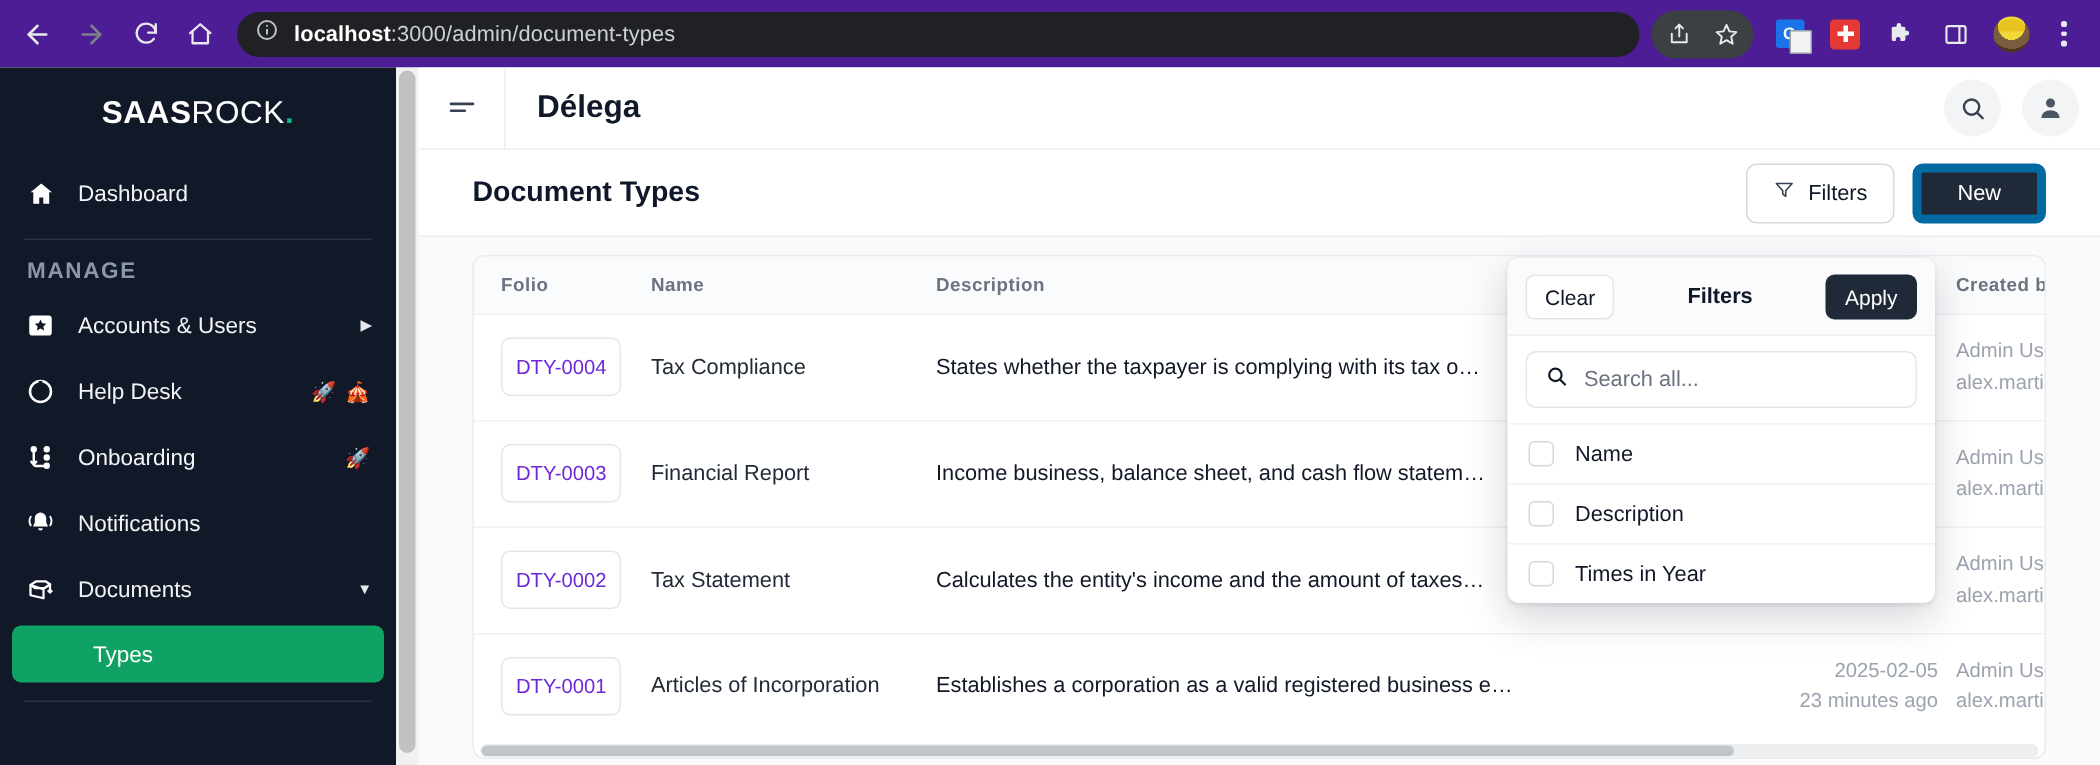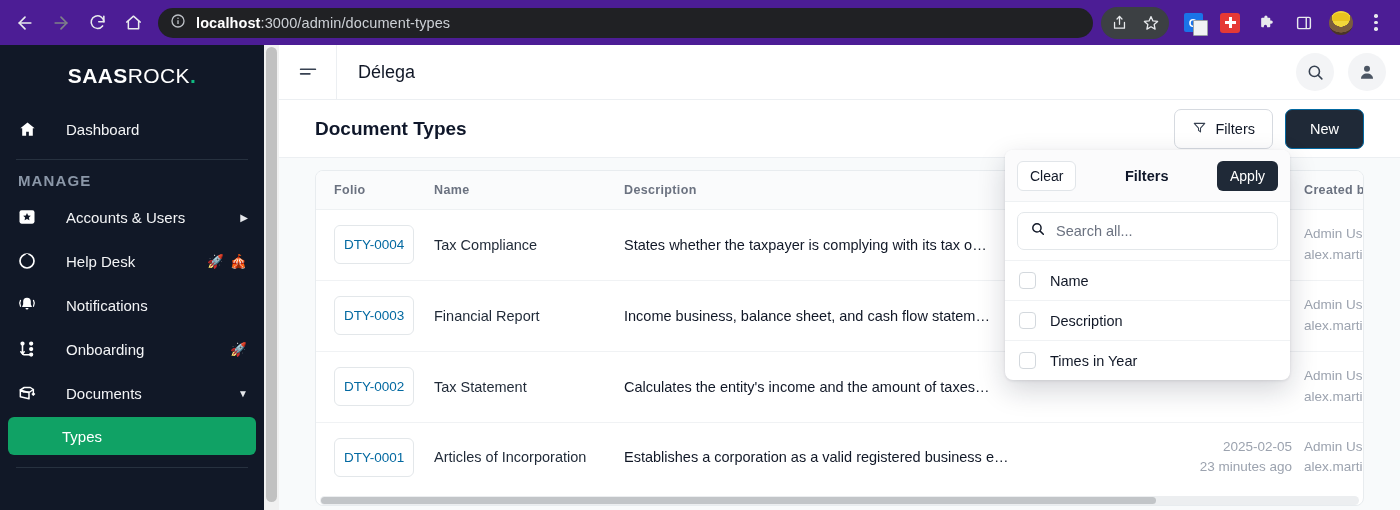--- a/index.html
+++ b/index.html
@@ -83,21 +83,21 @@
   }
   .brand {
     height: 62px; display: flex; align-items: center; justify-content: center;
     font-size: 21px; letter-spacing: .4px;
   }
   .brand .b1 { font-weight: 800; color: #fff; }
   .brand .b2 { font-weight: 400; color: #fff; }
   .brand .dot { color: #10b981; font-weight: 800; }
   .nav-item {
     display: flex; align-items: center; height: 44px; padding: 0 16px;
-    color: #f3f4f6; font-size: 15px; gap: 28px; cursor: pointer;
+    color: #f3f4f6; font-size: 15px; gap: 14px; cursor: pointer;
   }
   .nav-item .ic { width: 22px; display:flex; align-items:center; justify-content:center; flex:0 0 auto; }
   .nav-item .lbl { flex: 1 1 auto; white-space: nowrap; }
   .nav-item .emo { font-size: 13.5px; letter-spacing: 1px; }
   .nav-item .arrow { font-size: 10px; color: #e5e7eb; }
   .divider { height: 1px; background: #27313f; margin: 8px 16px; }
   .sec-label {
     padding: 4px 18px 6px; font-size: 15px; letter-spacing: 1.1px;
     color: #8b97a8; font-weight: 700;
   }
@@ -121,38 +121,38 @@
     background: #f8fafb; overflow: hidden;
   }
   .topbar {
     height: 55px; background: #fff; border-bottom: 1px solid #eceff2;
     display: flex; align-items: center;
   }
   .hamb-wrap {
     width: 58px; height: 55px; display: flex; align-items: center; justify-content: center;
     border-right: 1px solid #eceff2; cursor: pointer;
   }
-  .page-name { font-size: 18px; font-weight: 400; color: #111827; margin-left: 21px; }
+  .page-name { font-size: 21px; font-weight: 700; color: #111827; margin-left: 21px; }
   .topbar-spacer { flex: 1 1 auto; }
   .round-btn {
     width: 38px; height: 38px; border-radius: 50%; background: #f3f4f6;
     display: flex; align-items: center; justify-content: center;
     margin-right: 14px; cursor: pointer;
   }
   .title-row {
     height: 58px; background: #fff; display: flex; align-items: center;
     padding: 0 36px 0 36px; border-bottom: 1px solid #eceff2;
   }
   .title-row h1 { font-size: 19px; font-weight: 700; color: #0f172a; }
   .btn {
     font-size: 14.5px; border-radius: 7px; display: inline-flex; align-items: center;
     justify-content: center; cursor: pointer; height: 40px; padding: 0 17px;
   }
   .btn-outline { background: #fff; border: 1px solid #d6dae0; color: #111827; gap: 9px; }
-  .btn-dark { background: #1f2937; color: #fff; border: 1px solid #0369a1; padding: 0 24px; }
+  .btn-dark { background: #1f2937; color: #fff; border: 6px solid #0369a1; padding: 0 24px; }
 
   .card-area { padding: 12px 36px 0 36px; }
   .table-card {
     background: #fff; border: 1px solid #e8ecef; border-radius: 8px; overflow: hidden;
   }
   table { width: 100%; border-collapse: collapse; table-layout: fixed; }
   thead th {
     background: #fafbfc; text-align: left; font-size: 12.5px; font-weight: 700;
     color: #6b7280; letter-spacing: .35px; padding: 12px 0 12px 0; height: 38px;
     border-bottom: 1px solid #eef1f3; white-space: nowrap;
@@ -163,38 +163,38 @@
     vertical-align: middle;
   }
   tbody tr:last-child td { border-bottom: none; }
   .c-folio { width: 118px; padding-left: 18px !important; }
   .c-name  { width: 190px; }
   .c-desc  { width: 560px; }
   .c-times { width: 120px; }
   .c-created { width: 190px; }
   .folio-chip {
     display: inline-block; border: 1px solid #e3e7ea; border-radius: 6px;
-    padding: 11px 9px; font-size: 13.5px; color: #0369a1; background: #fff;
+    padding: 11px 9px; font-size: 13.5px; color: #6d28d9; background: #fff;
   }
   .desc-cell { color: #111827; text-overflow: ellipsis; overflow: hidden; }
   .created-cell { font-size: 13.5px; color: #9ca3af; line-height: 1.55; }
   .date-cell { font-size: 13.5px; color: #9ca3af; line-height: 1.55; text-align: right; padding-right: 12px; }
 
   .hscroll {
     margin: 4px 4px 0 4px; height: 9px; background: #eceef0; border-radius: 6px;
     position: relative;
   }
   .hscroll .hthumb {
     position: absolute; left: 1px; top: 1px; width: 835px; height: 7px;
     background: #c2c5c8; border-radius: 6px;
   }
 
   
   .filters-pop {
-    position: absolute; top: 150px; left: 1005px; width: 285px;
+    position: absolute; top: 172px; left: 1005px; width: 285px;
     background: #fff; border-radius: 8px;
     box-shadow: 0 10px 28px rgba(15,23,42,.18), 0 1px 3px rgba(15,23,42,.10);
     overflow: hidden; z-index: 40;
   }
   .fp-head {
     display: flex; align-items: center; height: 52px; padding: 0 12px; gap: 10px;
     border-bottom: 1px solid #eef1f3; background: #fbfbfc;
   }
   .fp-clear {
     border: 1px solid #e1e5e9; background: #fff; border-radius: 6px;
@@ -350,42 +350,42 @@
             <circle cx="12" cy="12" r="8.4"></circle>
             <path d="M12 3.6v8.4" stroke="#111827" stroke-width="3"></path>
           </svg>
       </span>
       <span class="lbl">Help Desk</span>
       <span class="emo">🚀 🎪</span>
     </div>
 
     <div class="nav-item">
       <span class="ic">
-        <svg width="20" height="20" viewBox="0 0 24 24" fill="#fff">
-            <path d="M12 3.2a4.6 4.6 0 0 0-4.6 4.6v3.4L6 14.3h12l-1.4-3.1V7.8A4.6 4.6 0 0 0 12 3.2z"></path>
-            <path d="M10.2 15.7h3.6a1.8 1.8 0 0 1-3.6 0z"></path>
-            <path d="M4.2 6.5a7 7 0 0 0 0 7M19.8 6.5a7 7 0 0 1 0 7" stroke="#fff" stroke-width="1.5" fill="none" stroke-linecap="round"></path>
-          </svg>
-      </span>
-      <span class="lbl">Notifications</span>
-    </div>
-
-    <div class="nav-item">
-      <span class="ic">
         <svg width="20" height="20" viewBox="0 0 24 24" fill="none" stroke="#fff" stroke-width="1.9" stroke-linecap="round">
             <circle cx="6.6" cy="5.4" r="1.6" fill="#fff"></circle>
             <circle cx="17" cy="5.4" r="1.6" fill="#fff"></circle>
             <circle cx="17" cy="12" r="1.6" fill="#fff"></circle>
             <circle cx="17" cy="18.6" r="1.6" fill="#fff"></circle>
             <path d="M6.6 7.4v9.6a1.8 1.8 0 0 0 1.8 1.8h6.6"></path>
             <path d="M8.6 15.4 6.6 17.8 4.6 15.4" fill="none"></path>
           </svg>
       </span>
       <span class="lbl">Onboarding</span>
       <span class="emo">🚀</span>
+    </div>
+
+    <div class="nav-item">
+      <span class="ic">
+        <svg width="20" height="20" viewBox="0 0 24 24" fill="#fff">
+            <path d="M12 3.2a4.6 4.6 0 0 0-4.6 4.6v3.4L6 14.3h12l-1.4-3.1V7.8A4.6 4.6 0 0 0 12 3.2z"></path>
+            <path d="M10.2 15.7h3.6a1.8 1.8 0 0 1-3.6 0z"></path>
+            <path d="M4.2 6.5a7 7 0 0 0 0 7M19.8 6.5a7 7 0 0 1 0 7" stroke="#fff" stroke-width="1.5" fill="none" stroke-linecap="round"></path>
+          </svg>
+      </span>
+      <span class="lbl">Notifications</span>
     </div>
 
     <div class="nav-item">
       <span class="ic">
         <svg width="20" height="20" viewBox="0 0 24 24" fill="none" stroke="#fff" stroke-width="1.8" stroke-linejoin="round">
             <path d="M4 8.4 8.6 5.4h7.4l3.6 2.4-4.2 3H7.6z"></path>
             <path d="M4 8.4v8.2l10.4 2.4V11.8z"></path>
             <path d="M19.6 7.8v6.2" stroke-linecap="round"></path>
             <path d="M17.8 12.6 19.6 14.4 21.4 12.6"></path>
           </svg>

